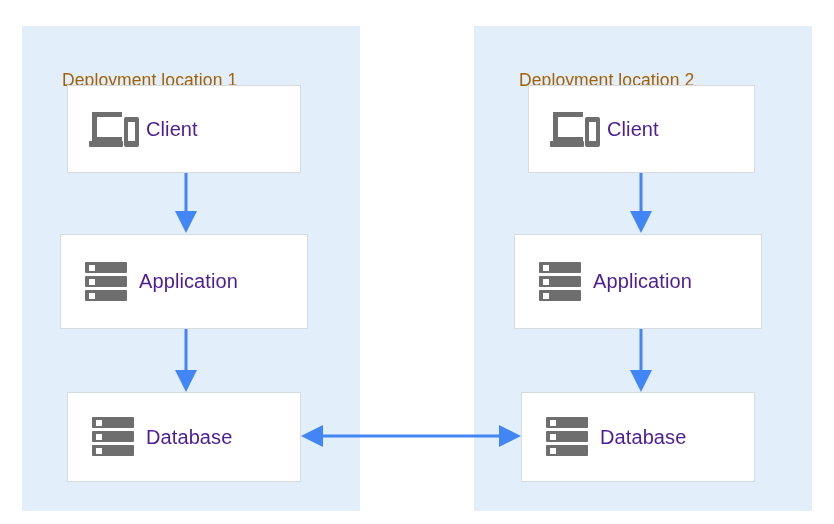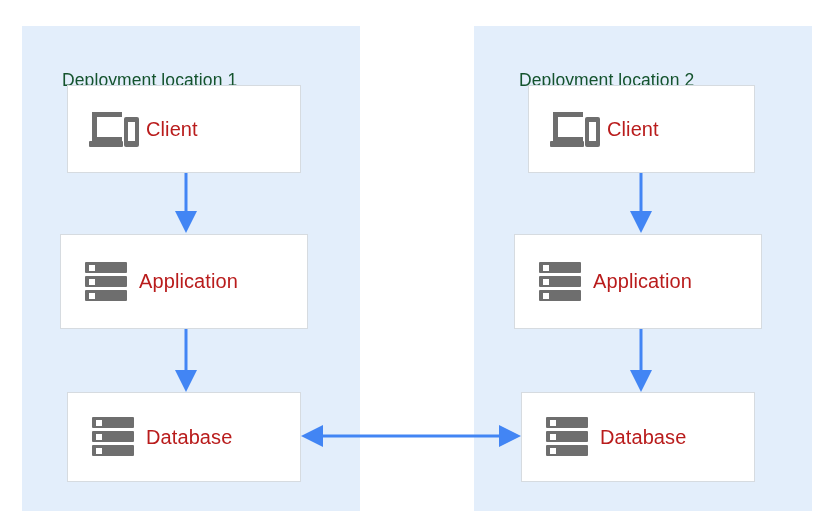--- a/index.html
+++ b/index.html
@@ -28,21 +28,21 @@
   }
   #zone-1 { left: 22px;  top: 26px; width: 338px; height: 485px; }
   #zone-2 { left: 474px; top: 26px; width: 338px; height: 485px; }
 
   .zone-label {
     position: absolute;
     left: 40px;
     top: 43px;
     font-size: 17.5px;
     line-height: 22px;
-    color: #14532d;
+    color: #a16207;
     white-space: nowrap;
     letter-spacing: 0.1px;
   }
   #zone-2 .zone-label { left: 45px; }
 
   
   .node {
     position: absolute;
     background: #ffffff;
     border: 1px solid #d6dbe0;
@@ -55,21 +55,21 @@
     height: 46px;
     margin-left: 18px;
     margin-right: 6px;
     flex: 0 0 auto;
     display: flex;
     align-items: center;
     justify-content: center;
   }
   .node-label {
     font-size: 20px;
-    color: #b91c1c;
+    color: #4c1d95;
     white-space: nowrap;
     letter-spacing: 0.1px;
   }
 
   
   #n1-client { left: 67px; top: 85px;  width: 234px; height: 88px; }
   #n1-app    { left: 60px; top: 234px; width: 248px; height: 95px; }
   #n1-db     { left: 67px; top: 392px; width: 234px; height: 90px; }
 
   

